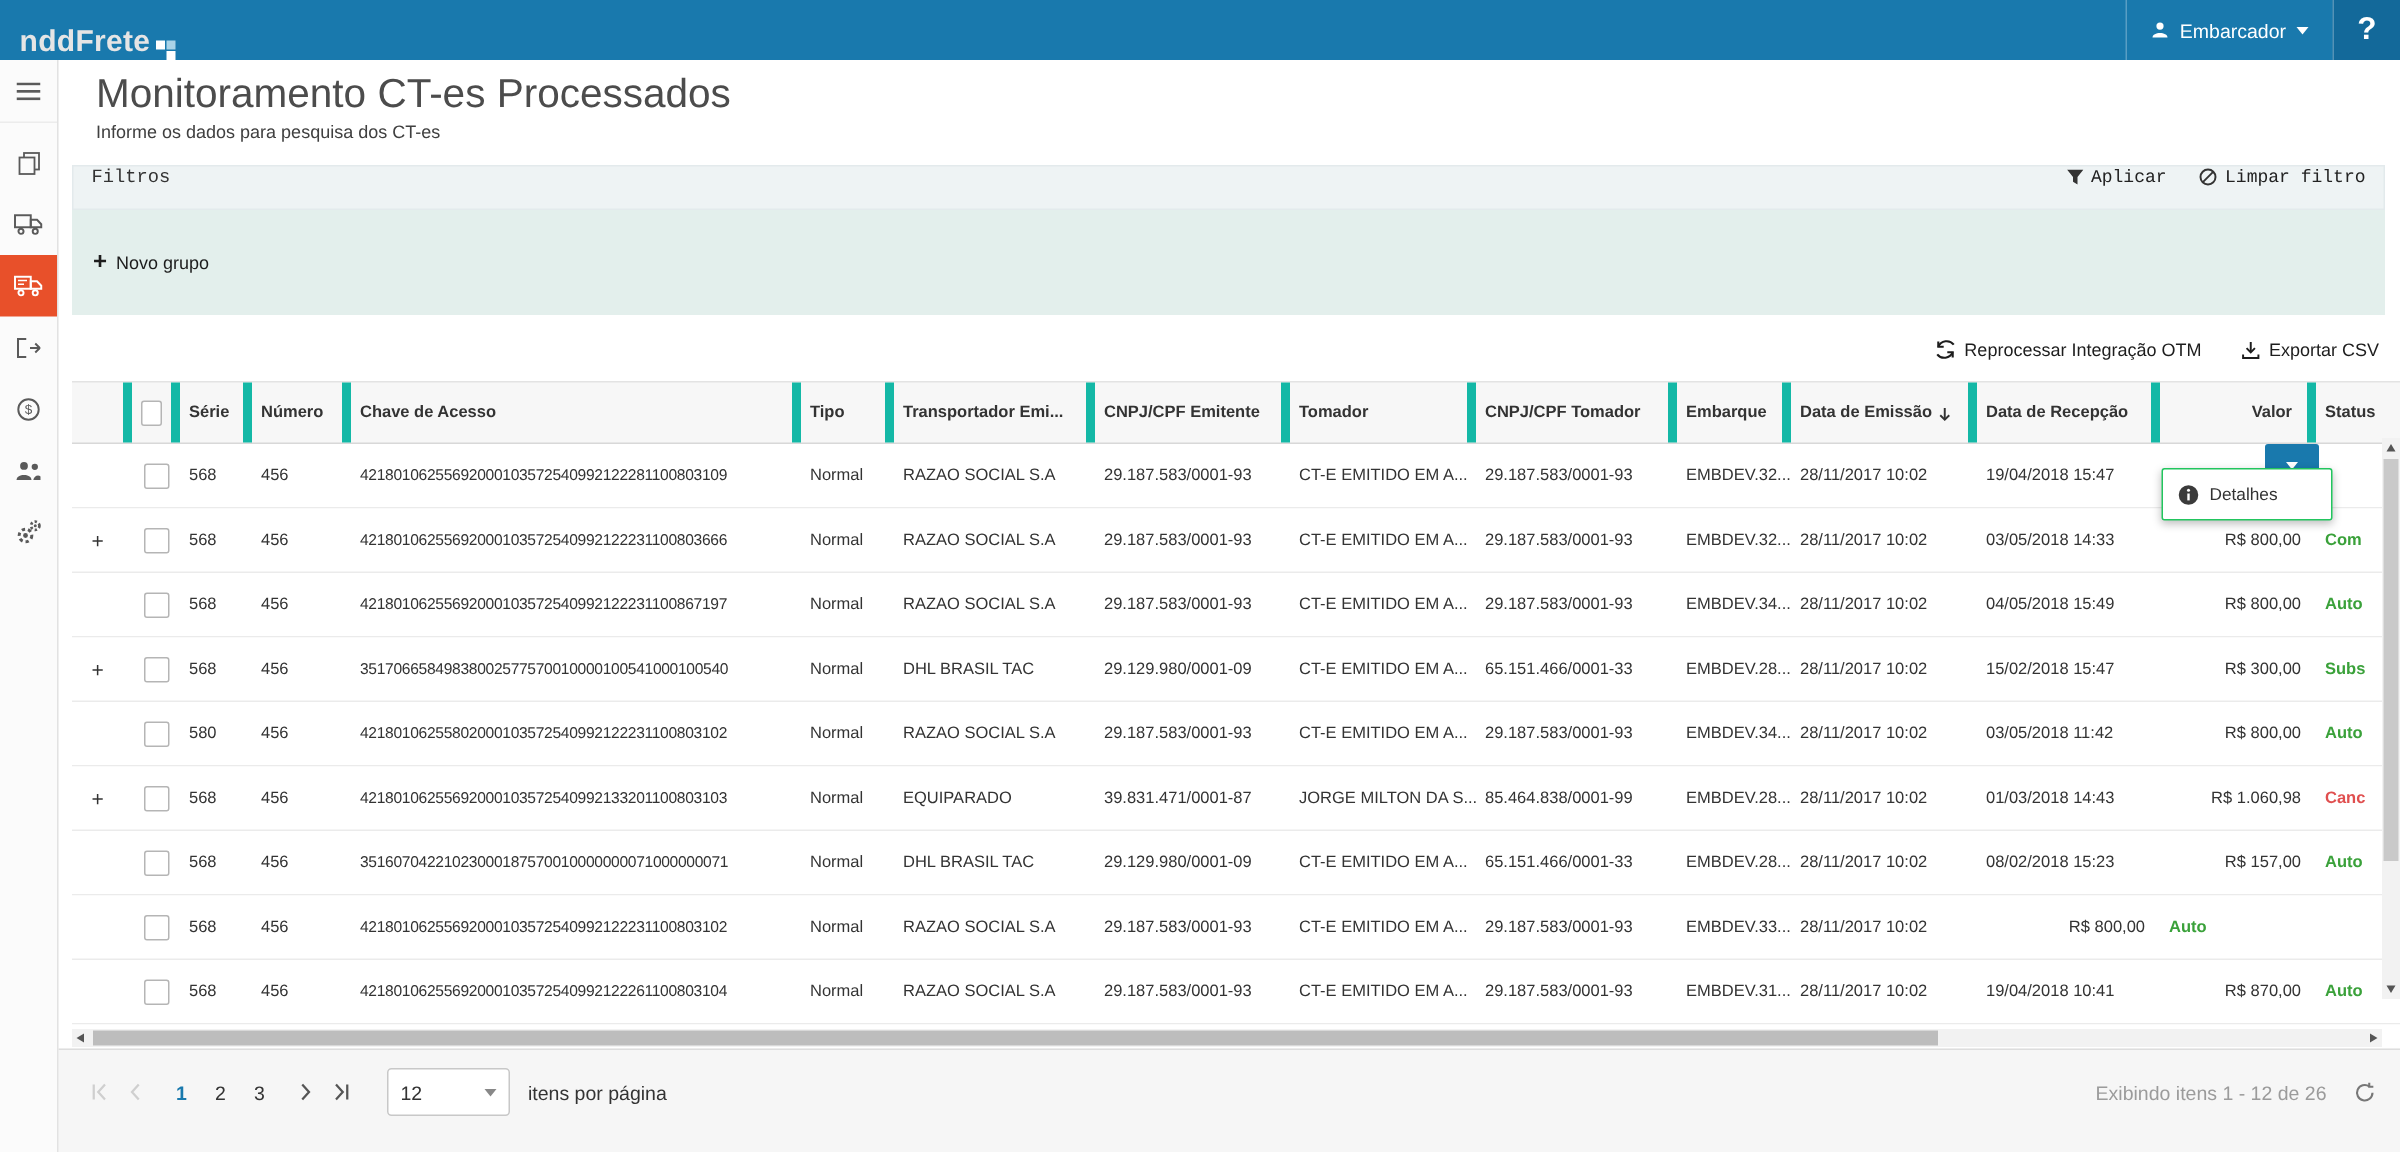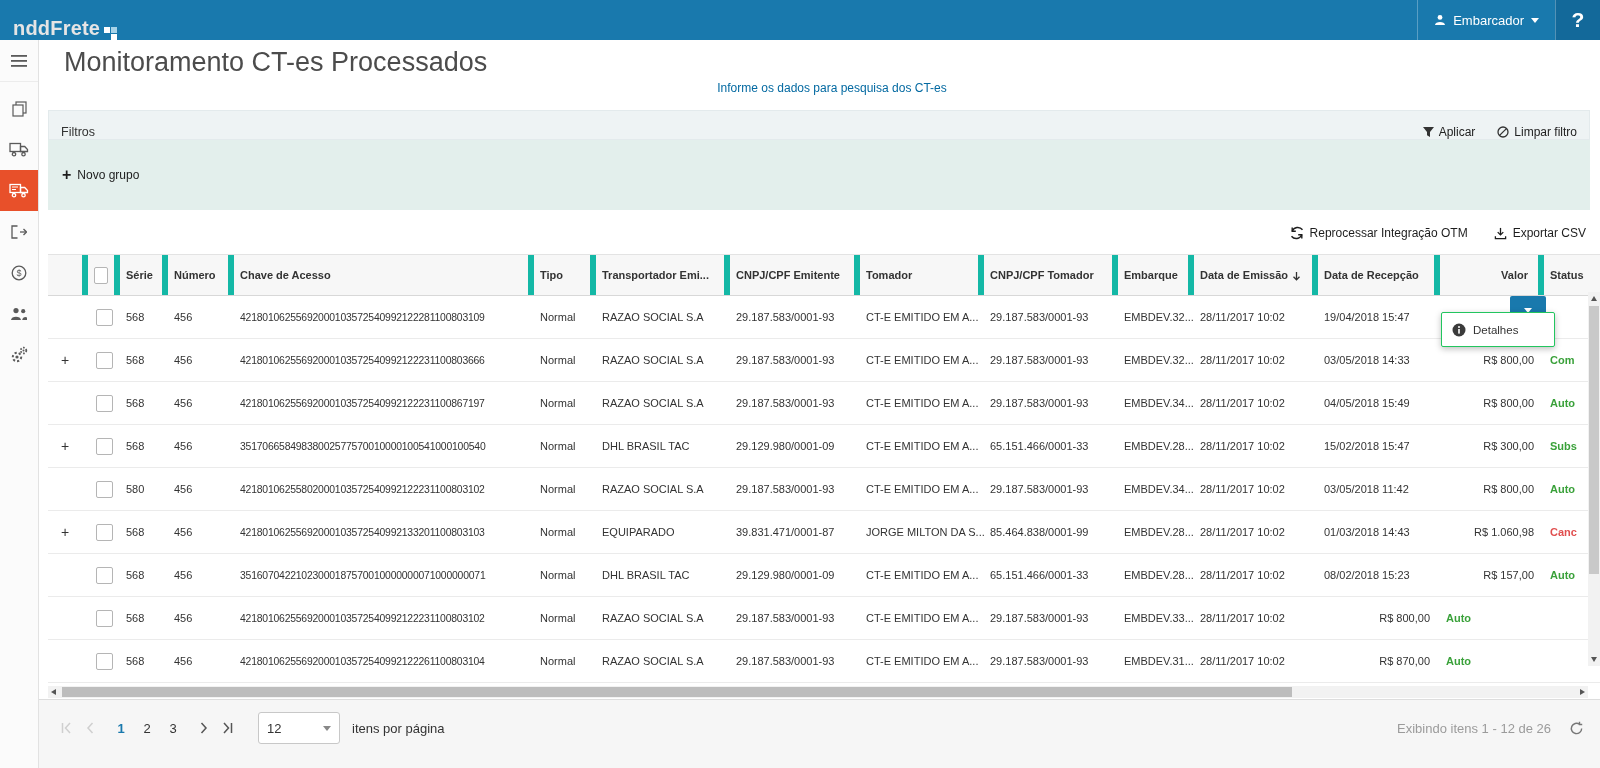--- a/index.html
+++ b/index.html
@@ -23,22 +23,22 @@
   .help-btn{width:44px;display:flex;align-items:center;justify-content:center;background:#13699a;border-left:1px solid rgba(255,255,255,.28);color:#fff;font-size:21px;font-weight:bold;}
   
   .sidebar{position:absolute;top:40px;left:0;bottom:0;width:38px;background:#fbfbfb;border-right:1px solid #e2e2e2;z-index:30;}
   .side-item{height:41px;display:flex;align-items:center;justify-content:center;color:#5a5a5a;}
   .side-item.first{border-bottom:1px solid #ececec;margin-bottom:6px;}
   .side-item.active{background:var(--active-orange);color:#fff;}
   
   .main{position:absolute;left:38px;top:40px;right:0;bottom:0;overflow:hidden;}
   .page-head{padding:6px 0 0 26px;}
   .page-title{font-size:27px;font-weight:400;color:#4c4c4c;line-height:32px;margin:0;}
-  .page-subtitle{font-size:12px;color:#0369a1;margin-top:3px;line-height:15px;text-align:center;}
-  .filters-bar{margin:14px 10px 0;height:28px;background:#eef3f4;border:1px solid #e3eaec;display:flex;align-items:flex-end;padding:0 12px;font-size:12.5px;color:#333;}
+  .page-subtitle{font-size:12px;color:#404040;margin-top:3px;line-height:15px;}
+  .filters-bar{margin:14px 10px 0;height:28px;background:#eef3f4;border:1px solid #e3eaec;display:flex;align-items:flex-start;padding:0 12px;font-size:12.5px;color:#333;font-family:Liberation Mono, monospace;}
   .filters-actions{margin-left:auto;display:flex;align-items:center;gap:22px;font-size:12px;color:#222;}
   .filter-action{display:flex;align-items:center;gap:5px;cursor:default;}
   .group-bar{margin:0 10px;height:70px;background:#e3efec;display:flex;align-items:center;padding:0 14px;}
   .new-group{display:flex;align-items:center;gap:6px;font-size:12px;color:#1d1d1d;}
   .plus-glyph{font-size:16px;font-weight:bold;line-height:12px;}
   .grid-toolbar{margin:10px 10px 0;height:26px;display:flex;justify-content:flex-end;align-items:center;gap:26px;font-size:12px;color:#1d1d1d;padding-right:4px;}
   .toolbar-action{display:flex;align-items:center;gap:6px;}
   
   .grid{margin:8px 0 0 10px;width:1552px;overflow:hidden;}
   .tbl{width:1592px;}
@@ -441,20 +441,21 @@
     <div class="td c-serie">568</div>
     <div class="td c-numero">456</div>
     <div class="td c-chave">42180106255692000103572540992122261100803104</div>
     <div class="td c-tipo">Normal</div>
     <div class="td c-transp">RAZAO SOCIAL S.A</div>
     <div class="td c-cnpje">29.187.583/0001-93</div>
     <div class="td c-tomador">CT-E EMITIDO EM A...</div>
     <div class="td c-cnpjt">29.187.583/0001-93</div>
     <div class="td c-emb">EMBDEV.31...</div>
     <div class="td c-emissao">28/11/2017 10:02</div>
+    <div class="td c-recep">19/04/2018 10:41</div>
     <div class="td c-valor">R$ 870,00</div>
     <div class="td c-status st-green">Auto</div>
   </div>
         </div>
     </div>
   </div>
 
 </main>
 
 <div class="row-action-btn">

